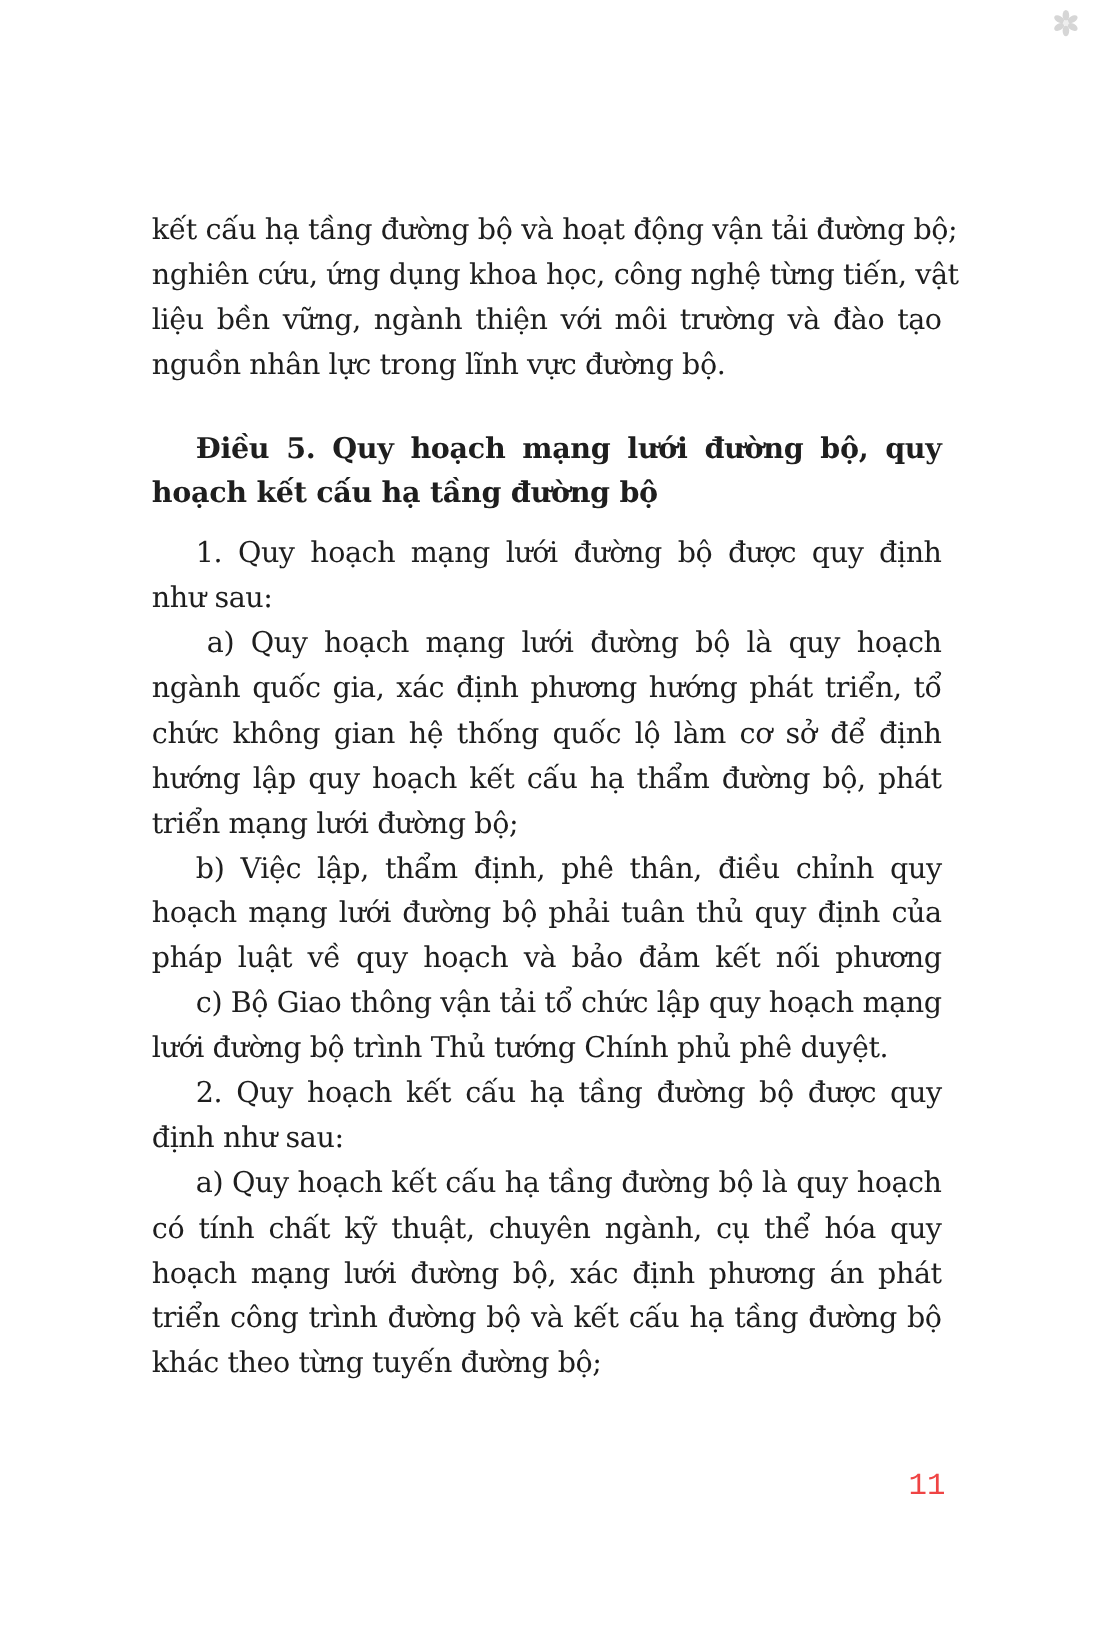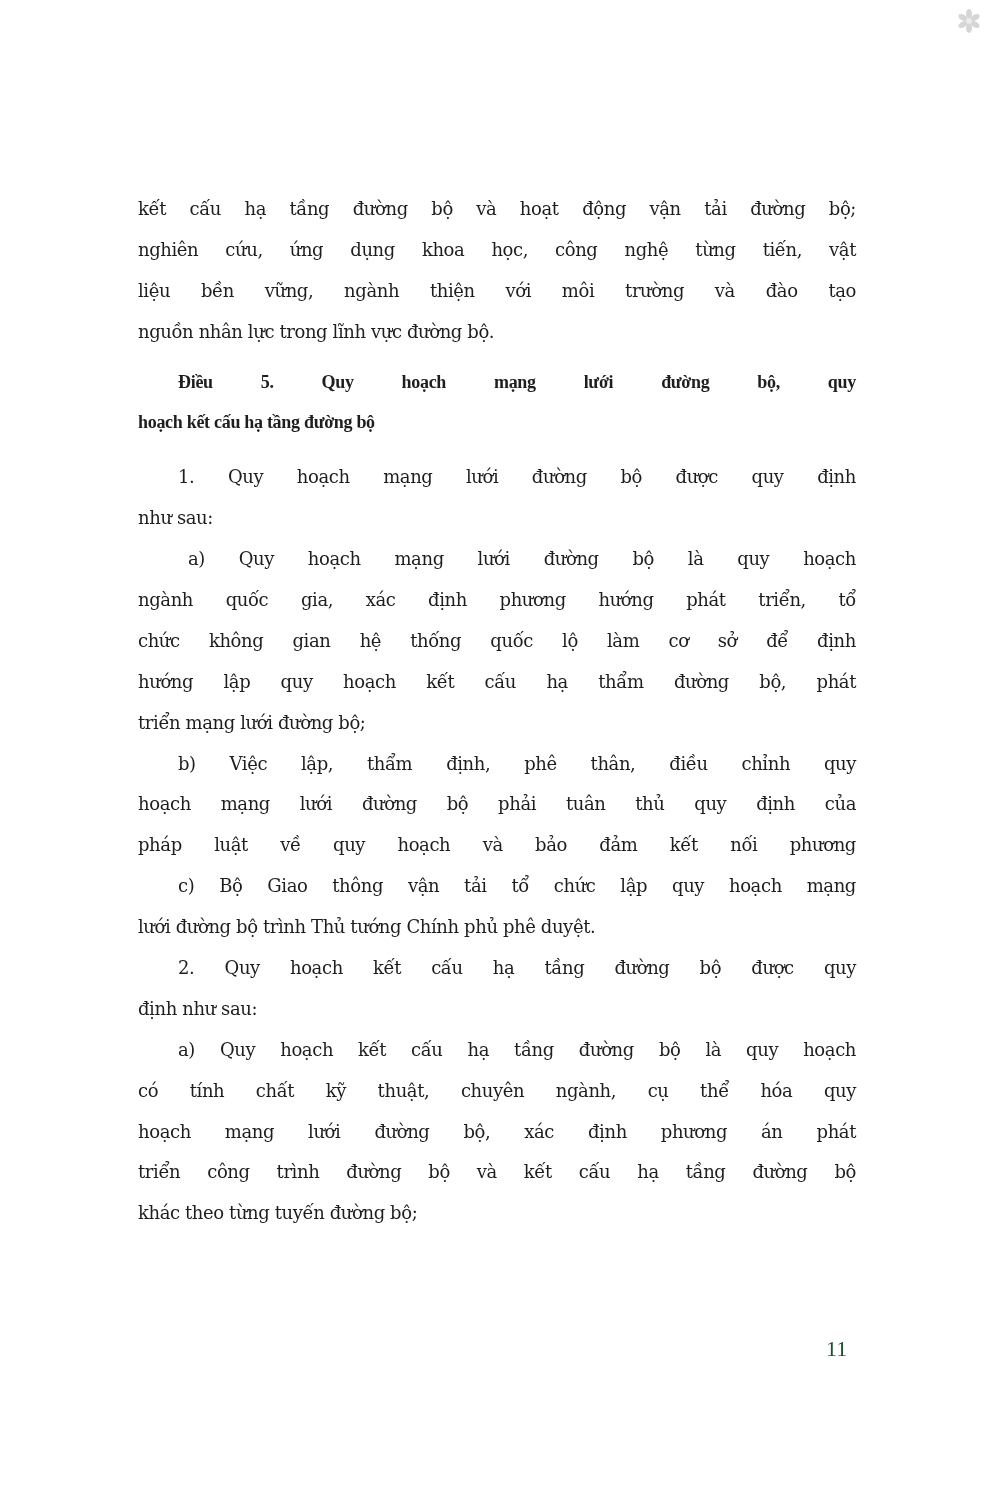--- a/index.html
+++ b/index.html
@@ -22,53 +22,52 @@
       width: 26px;
       height: 26px;
     }
     .page {
       position: absolute;
       left: 138px;
       top: 189px;
       width: 718px;
     }
     .line {
-      font-size: 18px;
+      font-size: 26px;
       line-height: 40.9px;
       height: 40.9px;
       white-space: nowrap;
       text-align: justify;
       text-align-last: justify;
       letter-spacing: -0.4px;
     }
     .line.last {
       text-align-last: left;
     }
     .indent {
       padding-left: 40px;
     }
     .indent-a {
       padding-left: 50px;
     }
     .heading {
       font-weight: bold;
-      margin-top: 9px;
+      margin-top: 35px;
       margin-bottom: 14px;
-      font-family: Liberation Serif, serif;
     }
     .heading .line {
       letter-spacing: -0.3px;
     }
     .page-number {
       position: absolute;
       top: 1336px;
       left: 826px;
-      font-size: 22px;
-      font-family: Liberation Serif, serif;
-      color: #14532d;
+      font-size: 28px;
+      font-family: Liberation Mono, monospace;
+      color: #ef4444;
     }
   </style>
 </head>
 <body>
 
 <div class="corner-mark">
   <svg width="26" height="26" viewBox="0 0 26 26">
     <g fill="#d6d6d6" transform="translate(13,13)">
       <ellipse cx="0" cy="-7" rx="3" ry="5"></ellipse>
       <ellipse cx="0" cy="-7" rx="3" ry="5" transform="rotate(60)"></ellipse>

